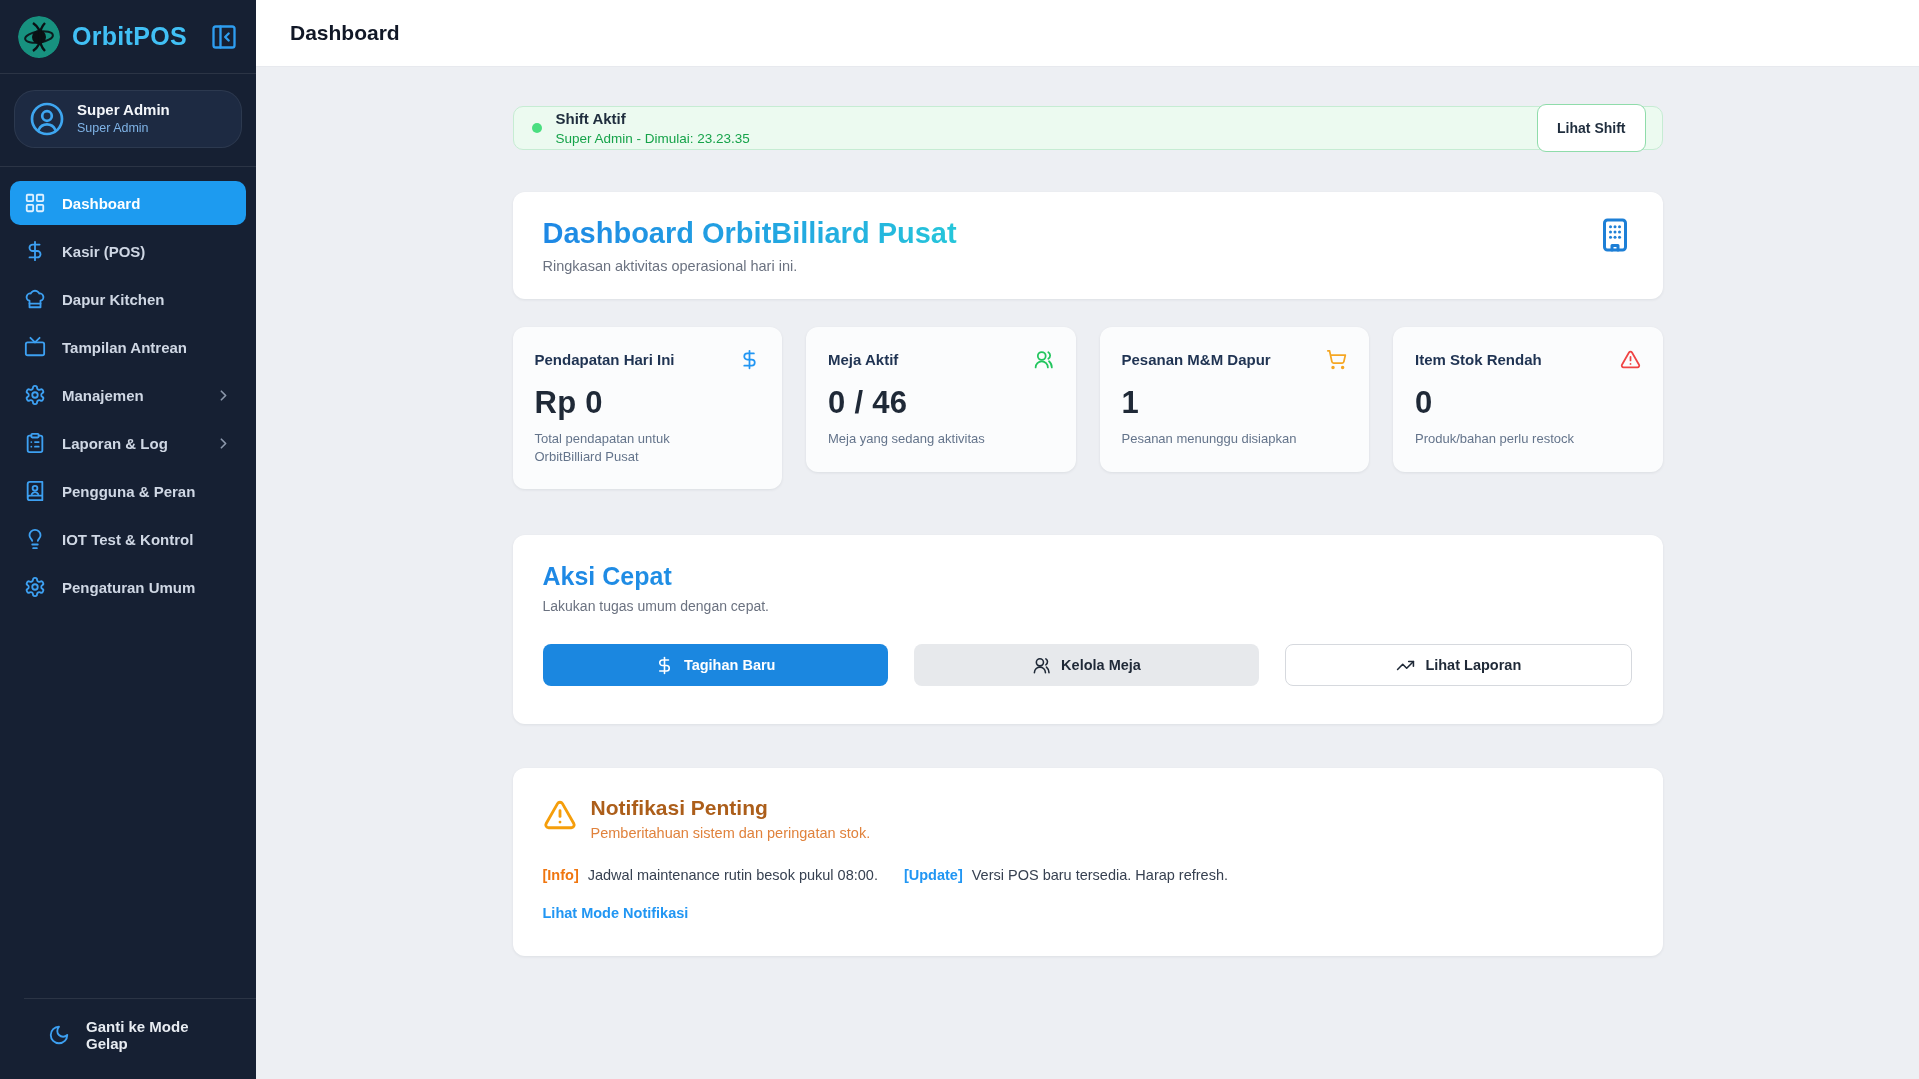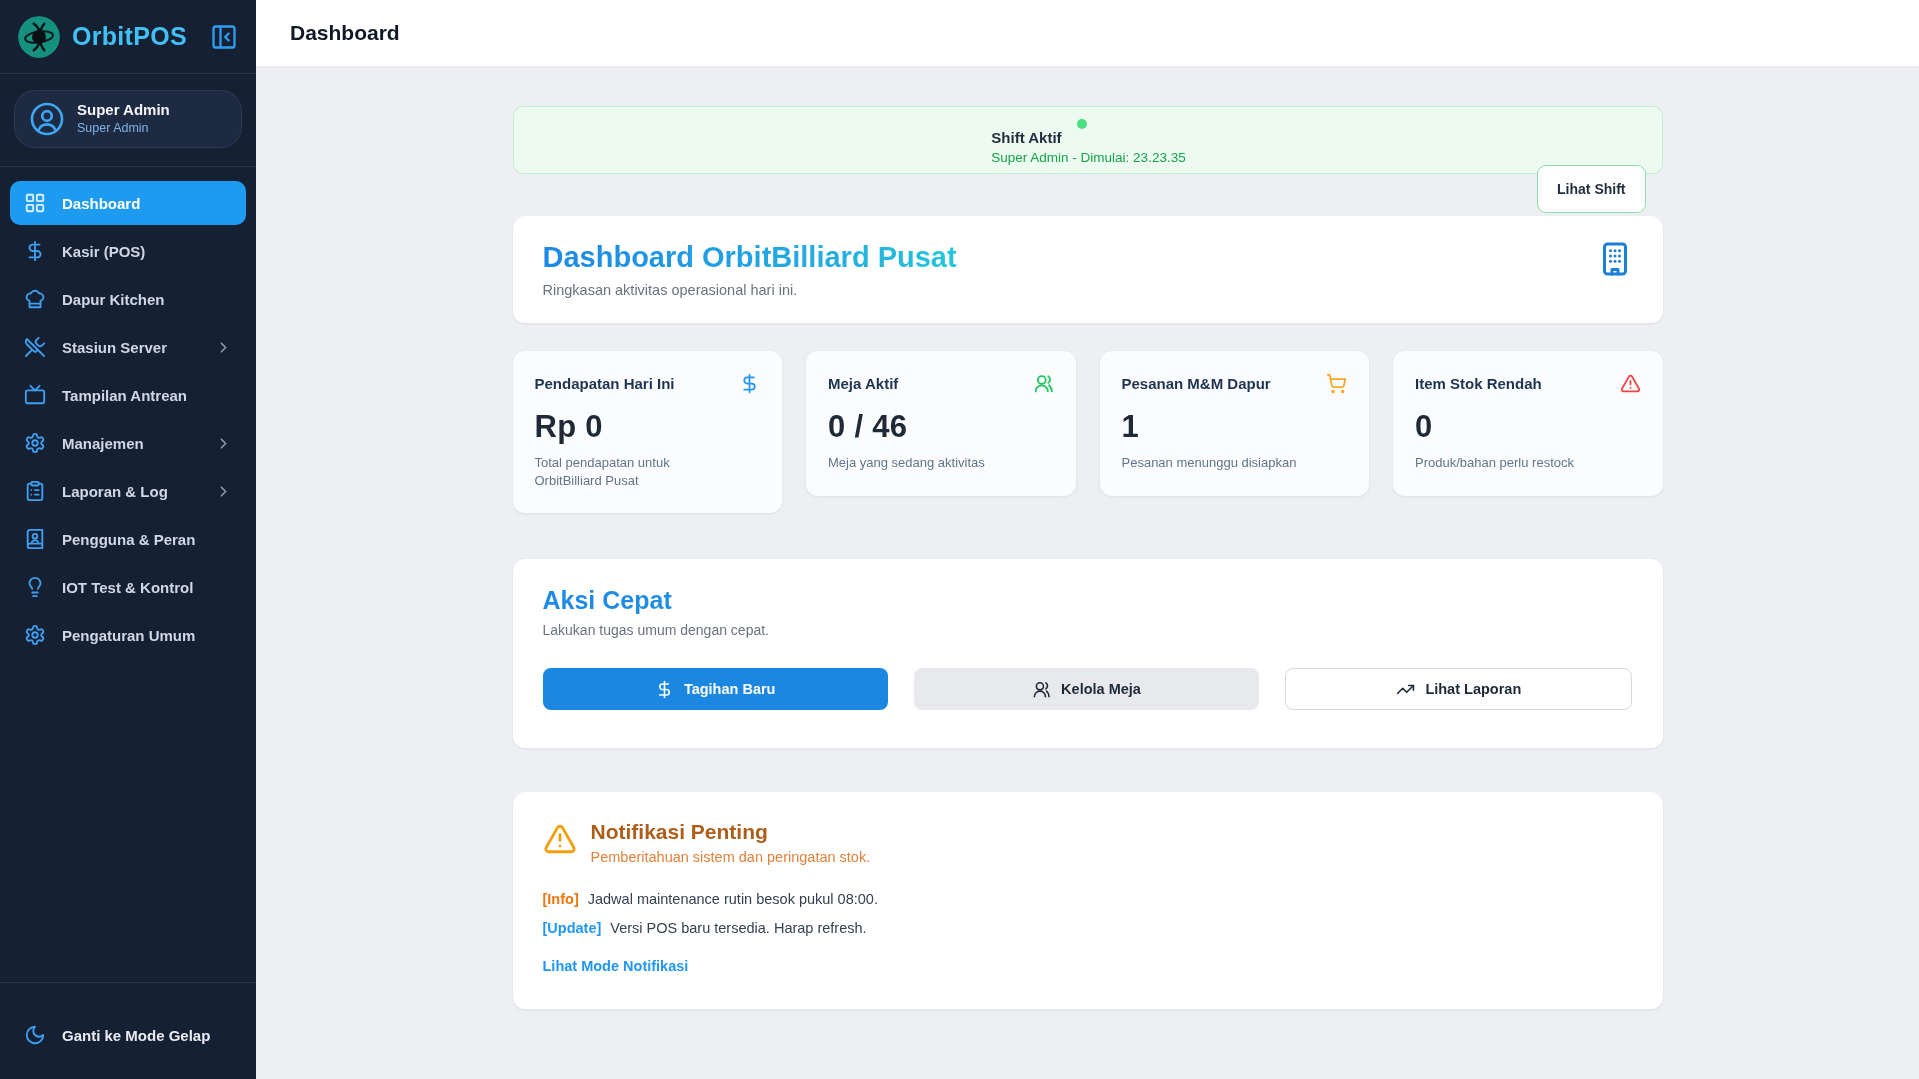--- a/index.html
+++ b/index.html
@@ -35,41 +35,41 @@
   nav.menu { flex:1; padding:14px 0 0; overflow:hidden; }
   .menu-item {
     height:44px; margin:0 10px 4px; border-radius:10px; display:flex; align-items:center;
     gap:16px; padding:0 14px; font-size:15px; font-weight:600; color:#cfd7e4; cursor:pointer;
   }
   .menu-item .mi-icon { width:22px; height:22px; color:#3da0f2; flex-shrink:0; }
   .menu-item.active { background:#1d9bf0; color:#ffffff; }
   .menu-item.active .mi-icon { color:#dff1ff; }
   .menu-item .chev { margin-left:auto; width:17px; height:17px; color:#8b97ab; }
 
-  .side-footer { border-top:1px solid rgba(255,255,255,.09); padding:30px 10px 16px; }
+  .side-footer { border-top:1px solid rgba(255,255,255,.09); padding:14px 10px 16px;margin-left:24px; }
   .side-footer .menu-item { margin:0 0 6px; }
   .side-footer .mi-icon.moon { color:#3da0f2; }
   .side-footer .mi-icon.logout { color:#ef5350; }
   .side-footer .menu-item:last-child { color:#e8ecf2; }
 
   
   .main { flex:1; display:flex; flex-direction:column; height:1079px; }
   .topbar {
     height:67px; background:#ffffff; border-bottom:1px solid #e7e9ee;
     display:flex; align-items:center; padding:0 34px; flex-shrink:0;
   }
   .topbar h1 { font-size:21px; font-weight:bold; color:#111827; }
 
   .content { flex:1; overflow:hidden; }
   .content-inner { width:1150px; margin:0 auto; padding-top:39px; }
 
   
   .shift-banner {
     background:#ecfaf0; border:1px solid #c6ecd3; border-radius:10px;
-    display:flex; align-items:center; padding:12px 16px 12px 18px; height:68px;flex-direction:column;
+    display:flex; align-items:center; padding:12px 16px 12px 18px; height:44px;
   }
   .shift-dot { width:10px; height:10px; border-radius:50%; background:#4ade80; margin-right:14px; flex-shrink:0; }
   .shift-title { font-size:15px; font-weight:bold; color:#1f2d3d; }
   .shift-sub { font-size:13.5px; color:#16a34a; margin-top:4px; }
   .shift-btn {
     margin-left:auto; background:#ffffff; border:1px solid #8fdcaa; border-radius:9px;
     padding:15px 19px; font-size:14px; font-weight:600; color:#1f2d3d; cursor:pointer;
     font-family:inherit;
   }
 
@@ -111,21 +111,21 @@
   .qa-primary { background:#1b87e0; color:#ffffff; }
   .qa-gray { background:#e7e9ec; color:#1f2937; }
   .qa-outline { background:#ffffff; color:#1f2937; border:1px solid #d6d9de;text-align:center; }
 
   
   .notif-card { margin-top:44px; margin-bottom:40px; padding:28px 30px 34px; }
   .notif-head { display:flex; gap:14px; }
   .warn-icon { width:34px; height:34px; color:#f59e0b; flex-shrink:0; margin-top:2px; }
   .notif-title { font-size:21px; font-weight:bold; color:#ac5e1a; }
   .notif-sub { font-size:14.5px; color:#e0823c; margin-top:5px; }
-  .notif-list { margin-top:26px; display:flex; flex-direction:column; gap:13px; }
+  .notif-list { margin-top:26px; display:flex; flex-direction:row; gap:26px; }
   .notif-item { font-size:14.5px; color:#374151; }
   .notif-tag { font-weight:bold; margin-right:9px; }
   .tag-info { color:#f0760f; }
   .tag-update { color:#2196f3; }
   .notif-link { margin-top:22px; font-size:14.5px; font-weight:bold; color:#2196f3; cursor:pointer; display:inline-block; }
 </style>
 </head>
 <body>
 
 <aside class="sidebar">
@@ -191,35 +191,20 @@
           <svg viewBox="0 0 24 24" fill="none" stroke="currentColor" stroke-width="2" stroke-linecap="round" stroke-linejoin="round">
             <path d="M6 13.87A4 4 0 0 1 7.41 6a5.11 5.11 0 0 1 1.05-1.54 5 5 0 0 1 7.08 0A5.11 5.11 0 0 1 16.59 6 4 4 0 0 1 18 13.87V21H6Z"></path>
             <line x1="6" y1="17" x2="18" y2="17"></line>
           </svg>
         </span>
       <span>Dapur Kitchen</span>
     </div>
     <div class="menu-item">
       <span class="mi-icon">
           <svg viewBox="0 0 24 24" fill="none" stroke="currentColor" stroke-width="2" stroke-linecap="round" stroke-linejoin="round">
-            <path d="m16 2-2.3 2.3a3 3 0 0 0 0 4.2l1.8 1.8a3 3 0 0 0 4.2 0L22 8"></path>
-            <path d="M15 15 3.3 3.3a4.2 4.2 0 0 0 0 6l7.3 7.3c.7.7 2 .7 2.8 0L15 15Zm0 0 7 7"></path>
-            <path d="m2.1 21.8 6.4-6.3"></path>
-          </svg>
-        </span>
-      <span>Stasiun Server</span>
-      <span class="chev">
-          <svg viewBox="0 0 24 24" fill="none" stroke="currentColor" stroke-width="2.4" stroke-linecap="round" stroke-linejoin="round">
-            <polyline points="9 6 15 12 9 18"></polyline>
-          </svg>
-        </span>
-    </div>
-    <div class="menu-item">
-      <span class="mi-icon">
-          <svg viewBox="0 0 24 24" fill="none" stroke="currentColor" stroke-width="2" stroke-linecap="round" stroke-linejoin="round">
             <rect x="2" y="7" width="20" height="14" rx="2"></rect>
             <polyline points="17 2 12 7 7 2"></polyline>
           </svg>
         </span>
       <span>Tampilan Antrean</span>
     </div>
     <div class="menu-item">
       <span class="mi-icon">
           <svg viewBox="0 0 24 24" fill="none" stroke="currentColor" stroke-width="2" stroke-linecap="round" stroke-linejoin="round">
             <path d="M12.22 2h-.44a2 2 0 0 0-2 2v.18a2 2 0 0 1-1 1.73l-.43.25a2 2 0 0 1-2 0l-.15-.08a2 2 0 0 0-2.73.73l-.22.38a2 2 0 0 0 .73 2.73l.15.1a2 2 0 0 1 1 1.72v.51a2 2 0 0 1-1 1.74l-.15.09a2 2 0 0 0-.73 2.73l.22.38a2 2 0 0 0 2.73.73l.15-.08a2 2 0 0 1 2 0l.43.25a2 2 0 0 1 1 1.73V20a2 2 0 0 0 2 2h.44a2 2 0 0 0 2-2v-.18a2 2 0 0 1 1-1.73l.43-.25a2 2 0 0 1 2 0l.15.08a2 2 0 0 0 2.73-.73l.22-.39a2 2 0 0 0-.73-2.73l-.15-.08a2 2 0 0 1-1-1.74v-.5a2 2 0 0 1 1-1.74l.15-.09a2 2 0 0 0 .73-2.73l-.22-.38a2 2 0 0 0-2.73-.73l-.15.08a2 2 0 0 1-2 0l-.43-.25a2 2 0 0 1-1-1.73V4a2 2 0 0 0-2-2z"></path>

